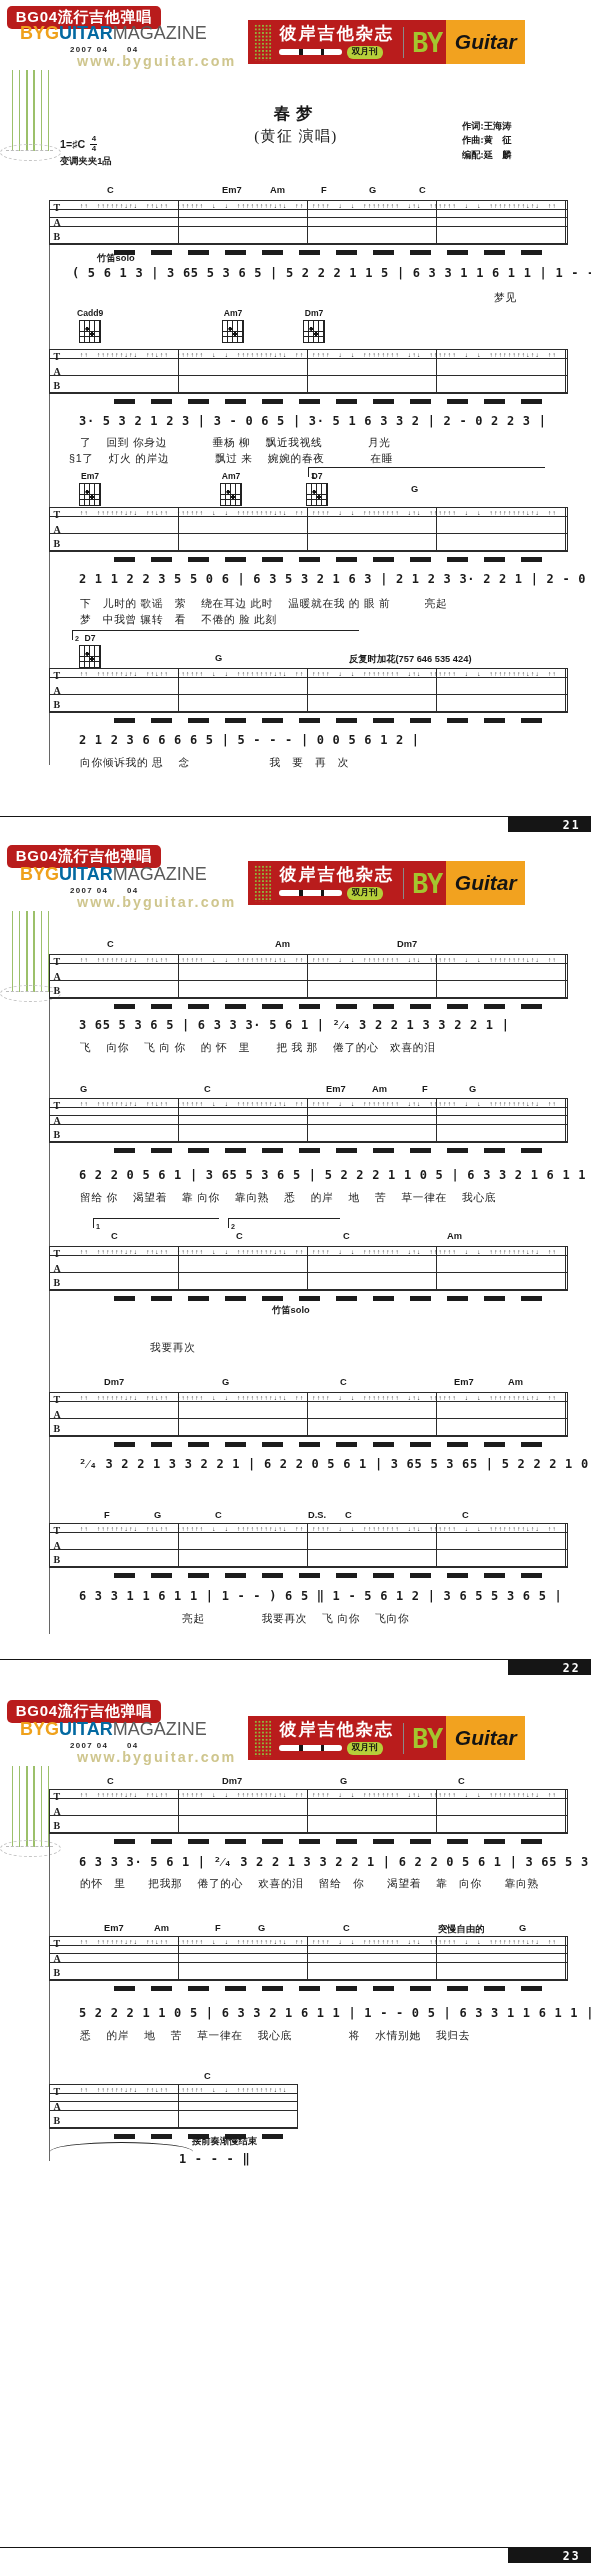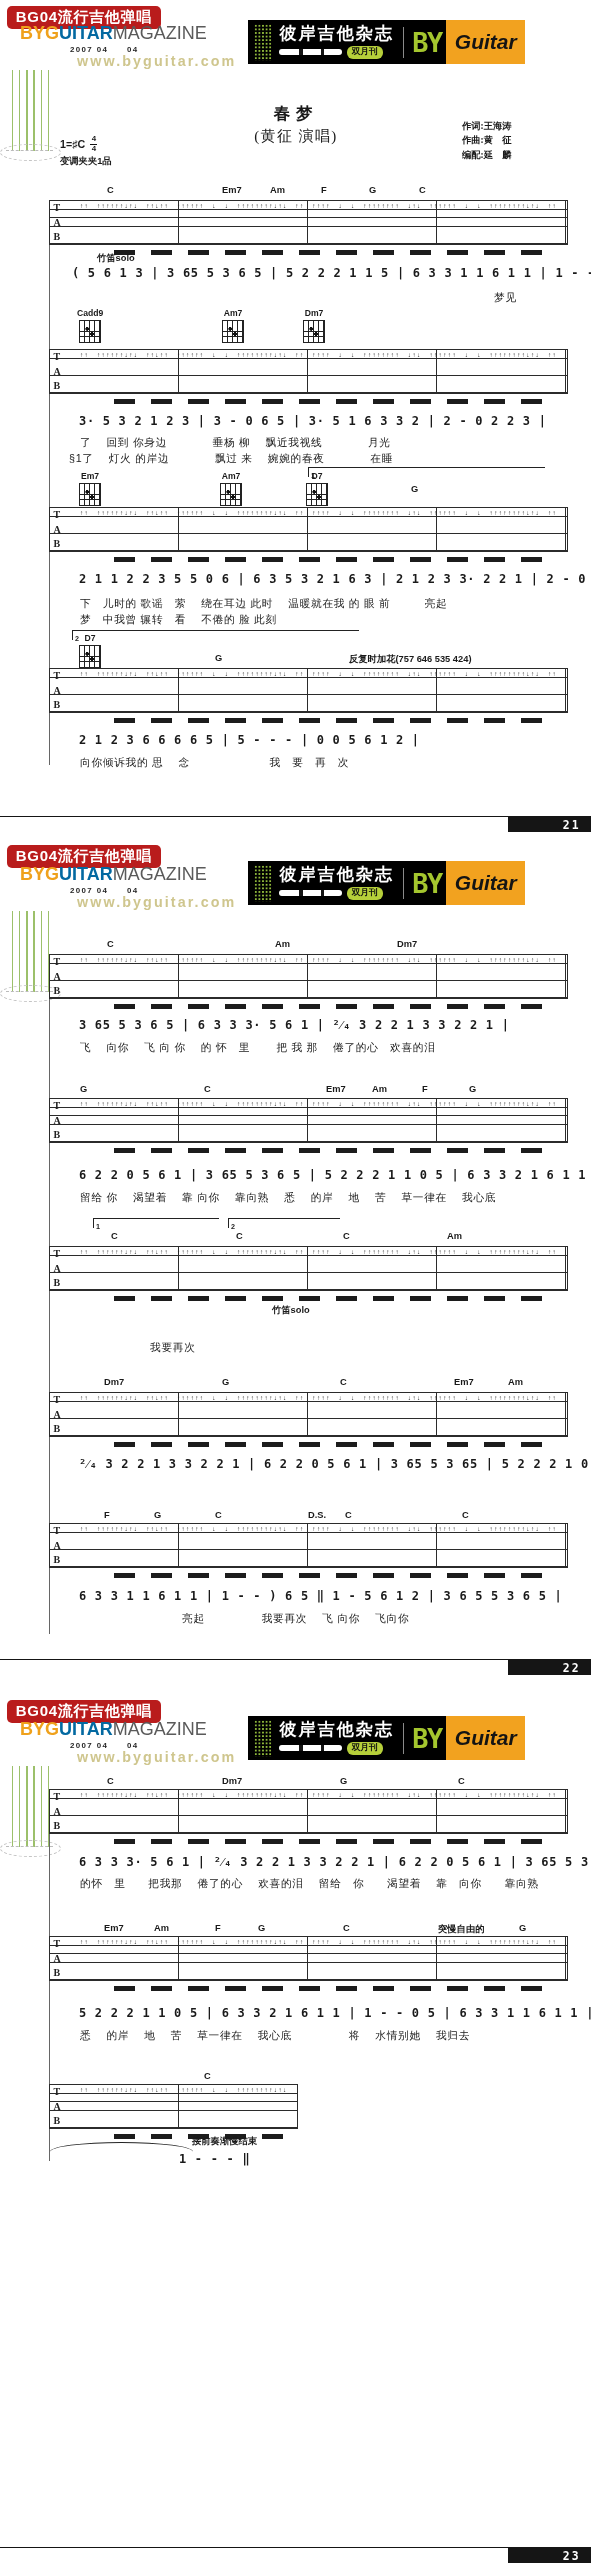--- a/index.html
+++ b/index.html
@@ -9,21 +9,21 @@
   
   .tag{position:absolute;background:#b91c1c;color:#fff;font-weight:bold;font-size:15px;padding:2.1px 8.6px;border-radius:5px;letter-spacing:0.7px;}
   .brand{position:absolute;font-size:18px;font-weight:bold;letter-spacing:0;line-height:1;}
   .brand .byg{color:#efa11c;}
   .brand .uitar{color:#0369a1;}
   .brand .mag{color:#5a5a5a;font-weight:normal;}
   .date{position:absolute;font-size:7.9px;font-weight:bold;color:#262626;letter-spacing:1.4px;}
   .url{position:absolute;font-size:14.3px;font-weight:bold;color:#cfc68e;letter-spacing:2.1px;}
   .gfx{position:absolute;width:47px;height:80px;background:repeating-linear-gradient(90deg,transparent 0 5.7px,#9cc06a 5.7px 7.2px);border-bottom:0.7px dashed #bbb;}
   .gfx:after{content:"";position:absolute;bottom:-11.4px;left:-5.7px;width:59px;height:15.7px;border:0.7px dashed #c4c4c4;border-radius:50%;}
-  .banner{position:absolute;height:44px;background:#000000;display:flex;align-items:center;}
+  .banner{position:absolute;height:44px;background:#b91c1c;display:flex;align-items:center;}
   .dots{width:18.6px;height:37px;margin-left:5.7px;background:radial-gradient(#8fb83a 0.7px,transparent 1.1px);background-size:3.6px 3.6px;flex:none;}
   .bmid{margin-left:7.2px;flex:none;}
   .cn{color:#fff;font-size:17px;font-weight:bold;letter-spacing:2.1px;line-height:1;white-space:nowrap;}
   .plugrow{display:flex;align-items:center;gap:4.3px;margin-top:3.6px;}
   .plug{width:63px;height:5.7px;border-radius:2.9px;background:linear-gradient(90deg,#fff 0 20px,#141414 20px 23.6px,#fff 23.6px 42px,#141414 42px 45px,#fff 45px 63px);}
   .biweekly{background:#b6cf3a;color:#111;font-weight:bold;font-size:8.6px;padding:0.7px 5px;border-radius:6px;white-space:nowrap;}
   .bysq{color:#a4c62e;font-size:27px;font-weight:bold;margin:0 4.3px 0 8.6px;border-left:1.4px solid #8a8a8a;padding-left:8.6px;font-family:"DejaVu Sans Mono",monospace;letter-spacing:-1.4px;flex:none;}
   .gtr{background:#f2a21f;color:#141414;height:44px;width:79px;display:flex;align-items:center;justify-content:center;font-size:21px;font-weight:bold;font-style:italic;flex:none;}
   
   .songtitle{position:absolute;width:100%;text-align:center;font-size:16.5px;font-weight:bold;letter-spacing:5.7px;}

